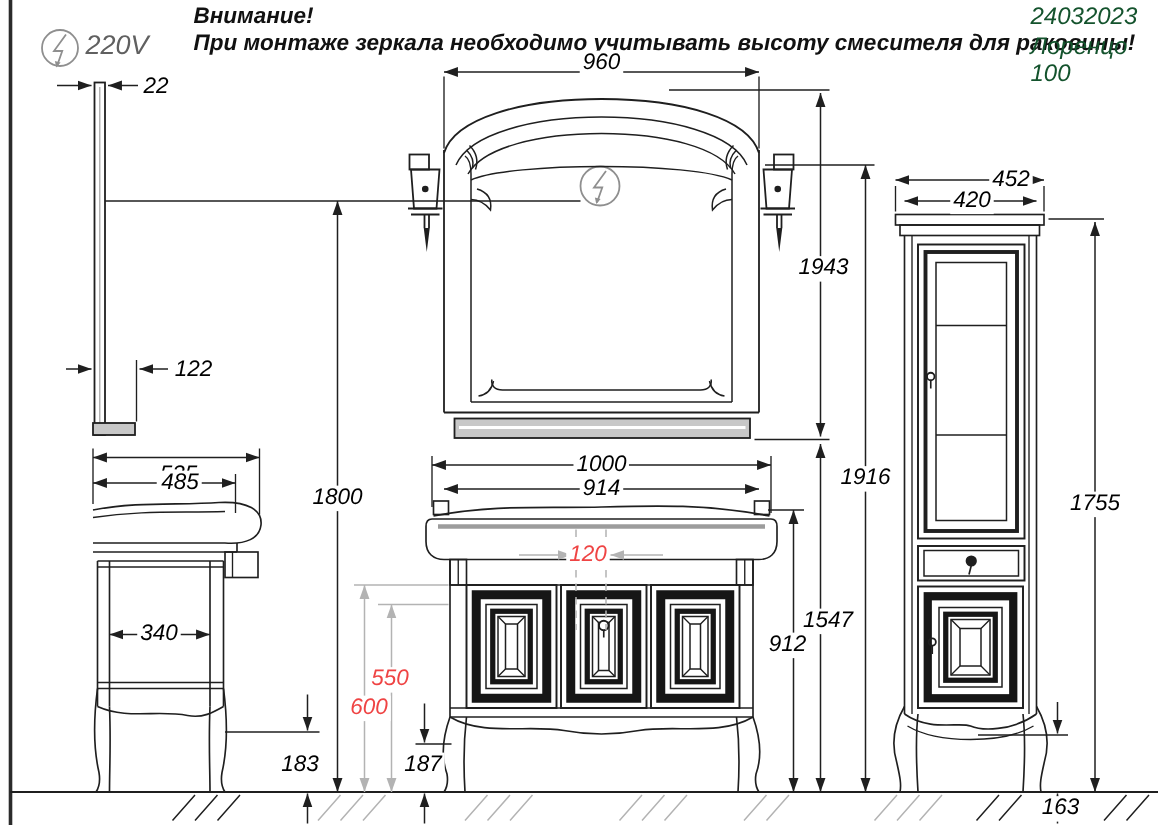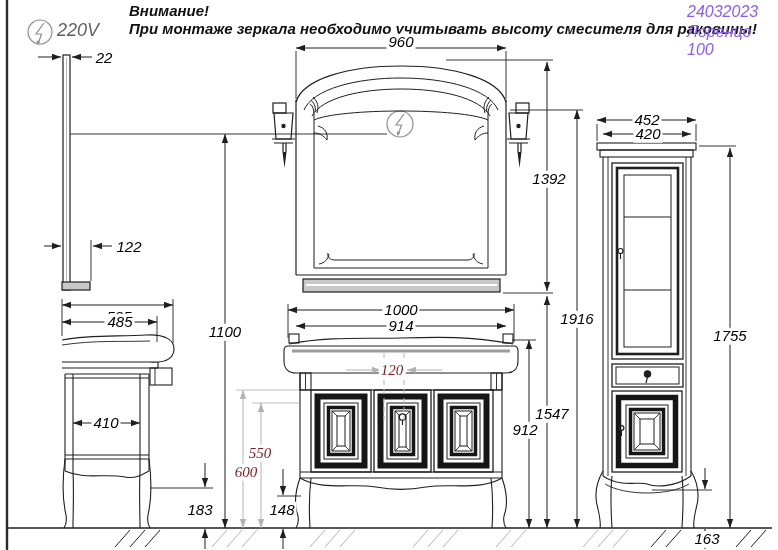--- a/index.html
+++ b/index.html
@@ -1,22 +1,22 @@
 <!DOCTYPE html>
 <html><head>
 <meta charset="utf-8">
 <style>
   html,body{margin:0;padding:0;background:#fff;}
   #stage{position:relative;width:778px;height:550px;background:#fff;overflow:hidden;
          font-family:"Liberation Sans",sans-serif;}
   svg{position:absolute;left:0;top:0;}
   .d{position:absolute;transform:translate(-50%,-50%);font:italic 15px/1.1 "Liberation Sans",sans-serif;
      color:#000000;background:#fff;padding:0 2px;white-space:nowrap;}
-  .d.g{color:#7f1d1d;font-family:Liberation Serif, serif;}
-  .meta{position:absolute;font:italic 16px/1.2 "Liberation Sans",sans-serif;color:#8b5cf6;white-space:nowrap;}
+  .d.g{color:#ef4444;}
+  .meta{position:absolute;font:italic 16px/1.2 "Liberation Sans",sans-serif;color:#14532d;white-space:nowrap;}
   .note{position:absolute;font:italic 700 15px/1.2 "Liberation Sans",sans-serif;color:#111;white-space:nowrap;}
   .v220{position:absolute;left:57px;top:21px;font:italic 18px/1.1 "Liberation Sans",sans-serif;color:#606060;text-align:center;}
 </style>
 </head>
 <body>
 
 <div id="stage">
 
 <svg width="778" height="550" viewBox="0 0 778 550">
   <defs>
@@ -283,33 +283,33 @@
 
   <span class="note" style="left:129px;top:2px">Внимание!</span>
   <span class="note" style="left:129px;top:20px">При монтаже зеркала необходимо учитывать высоту смесителя для раковины!</span>
   <span class="meta" style="left:687px;top:2px">24032023</span>
   <span class="meta" style="left:687px;top:22px">Лоренцо</span>
   <span class="meta" style="left:687px;top:40px">100</span>
   <span class="v220">220V</span>
 
   <span class="d" style="left:104px;top:58px">22</span>
   <span class="d" style="left:129px;top:247px">122</span>
-  <span class="d" style="left:225px;top:332px">1100</span>
+  <span class="d" style="left:225px;top:332px">1800</span>
   <span class="d" style="left:119px;top:317px">535</span>
   <span class="d" style="left:120px;top:322px">485</span>
-  <span class="d" style="left:106px;top:423px">410</span>
+  <span class="d" style="left:106px;top:423px">340</span>
   <span class="d" style="left:200px;top:510px">183</span>
   <span class="d g" style="left:260px;top:453px">550</span>
   <span class="d g" style="left:246px;top:472px">600</span>
-  <span class="d" style="left:282px;top:510px">148</span>
+  <span class="d" style="left:282px;top:510px">187</span>
   <span class="d" style="left:401px;top:42px">960</span>
   <span class="d" style="left:401px;top:310px">1000</span>
   <span class="d" style="left:401px;top:326px">914</span>
   <span class="d g" style="left:392px;top:370px">120</span>
-  <span class="d" style="left:549px;top:179px">1392</span>
+  <span class="d" style="left:549px;top:179px">1943</span>
   <span class="d" style="left:577px;top:319px">1916</span>
   <span class="d" style="left:552px;top:414px">1547</span>
   <span class="d" style="left:525px;top:430px">912</span>
-  <span class="d" style="left:647px;top:120px">452</span>
+  <span class="d" style="left:674px;top:120px">452</span>
   <span class="d" style="left:648px;top:134px">420</span>
   <span class="d" style="left:730px;top:336px">1755</span>
   <span class="d" style="left:707px;top:539px">163</span>
 </div>
 
 </body></html>

